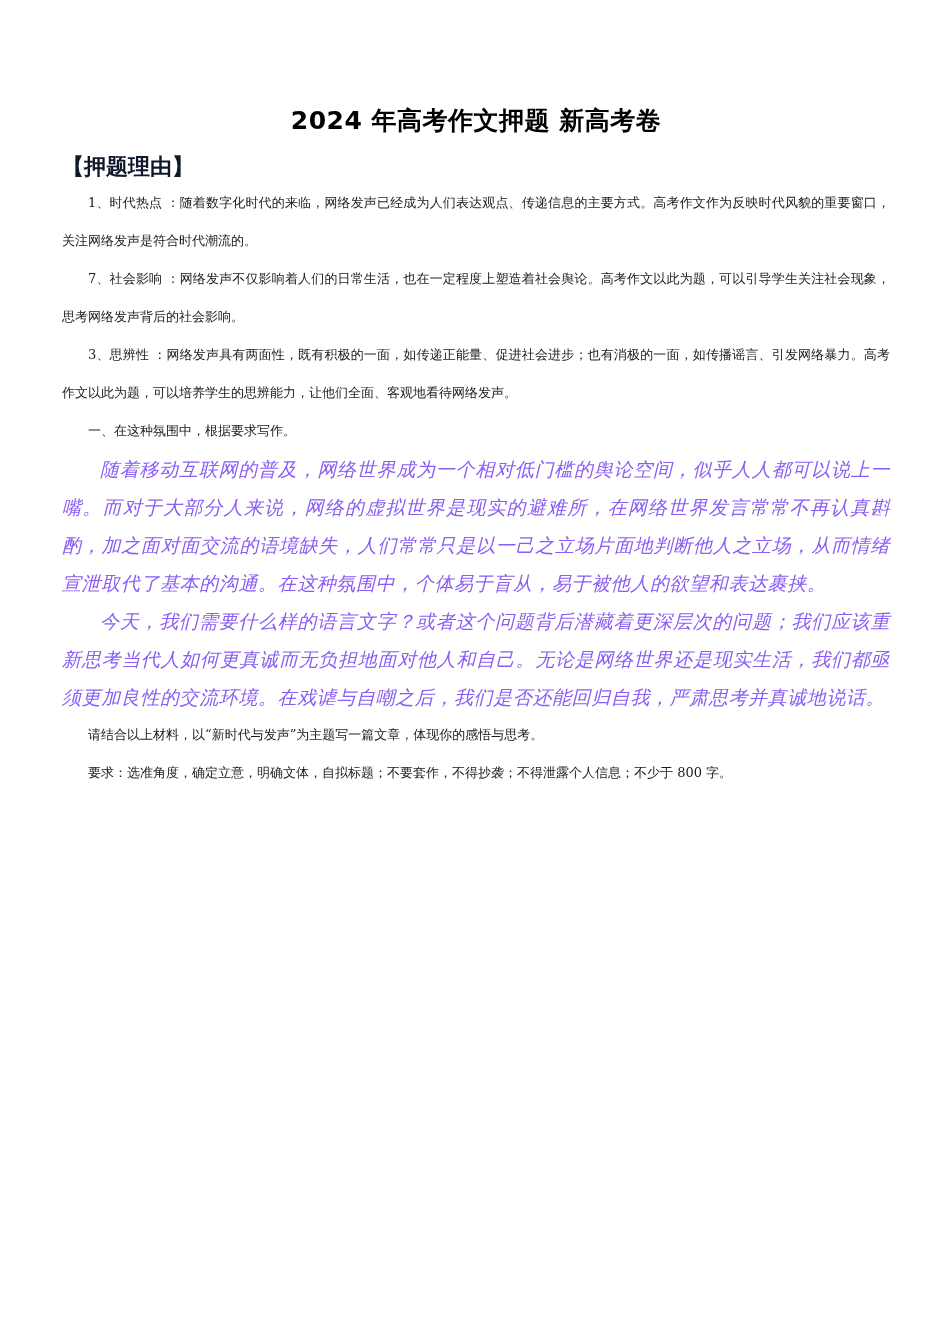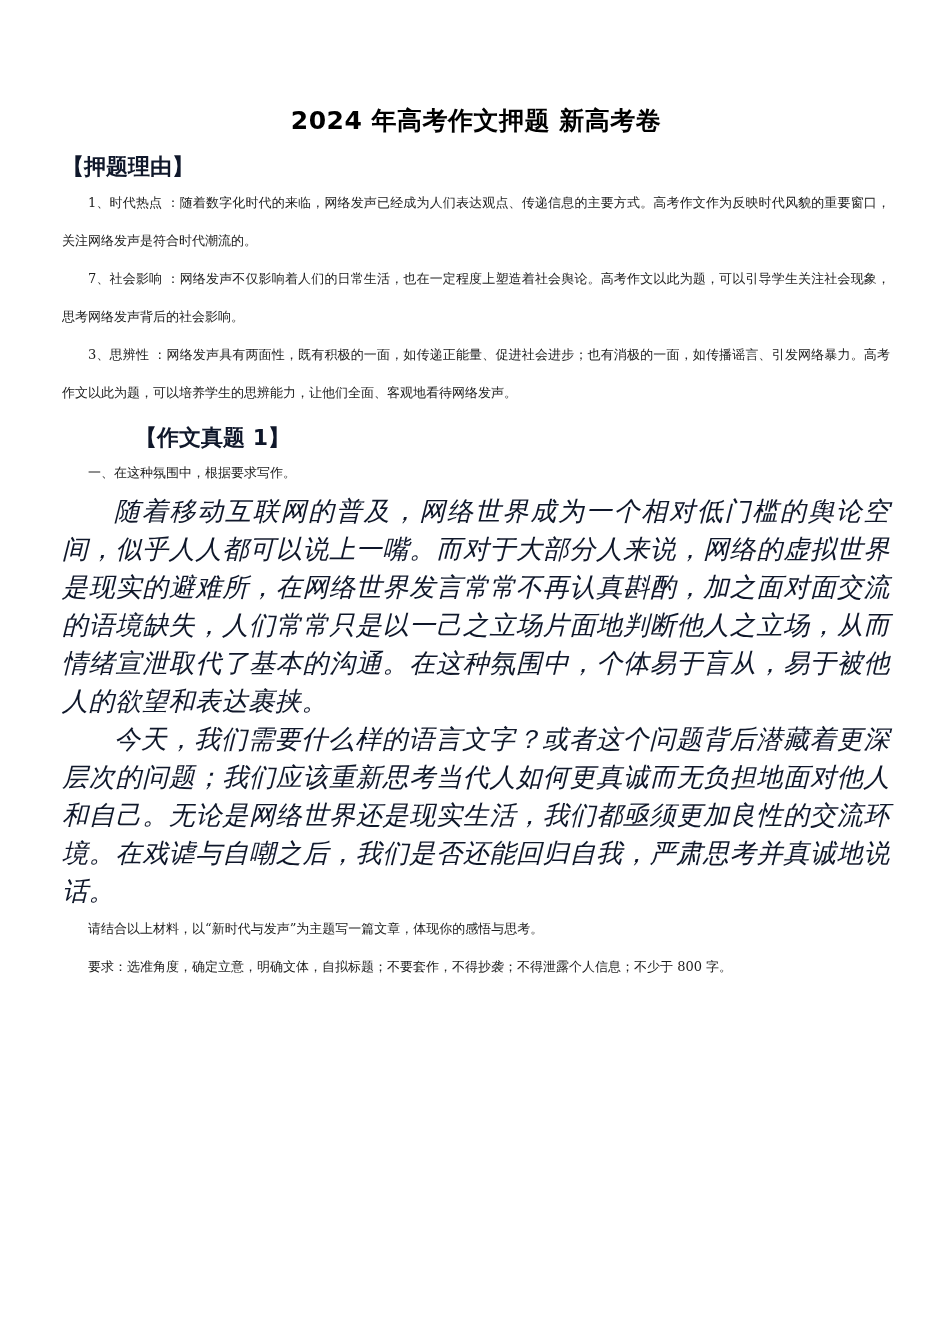--- a/index.html
+++ b/index.html
@@ -92,23 +92,23 @@
     text-justify: inter-ideograph;
     text-indent: 2em;
   }
 
   
   .para.tight { margin-top: 1px; }
 
   
   .material {
     font-family: "DejaVu Serif", "Liberation Serif", serif;
-    font-size: 26px;
+    font-size: 19px;
     font-style: italic;
-    color: #0f172a;
+    color: #8b5cf6;
     line-height: 38px;
     margin: 0;
     text-align: justify;
     text-justify: inter-ideograph;
     text-indent: 2em;
     letter-spacing: 0.6px;
   }
 </style>
 </head>
 <body>
@@ -123,21 +123,20 @@
     <div class="section-head top-gap">【押题理由】</div>
 
     <p class="para tight">1、时代热点 ：随着数字化时代的来临，网络发声已经成为人们表达观点、传递信息的主要方式。高考作文作为反映时代风貌的重要窗口，关注网络发声是符合时代潮流的。</p>
 
     <p class="para">7、社会影响 ：网络发声不仅影响着人们的日常生活，也在一定程度上塑造着社会舆论。高考作文以此为题，可以引导学生关注社会现象，思考网络发声背后的社会影响。</p>
 
     <p class="para">3、思辨性 ：网络发声具有两面性，既有积极的一面，如传递正能量、促进社会进步；也有消极的一面，如传播谣言、引发网络暴力。高考作文以此为题，可以培养学生的思辨能力，让他们全面、客观地看待网络发声。</p>
 
 
 
-    <div class="section-head indent-2 gap-before">【作文真题 1】</div>
 
     <p class="para">一、在这种氛围中，根据要求写作。</p>
 
     <p class="material">随着移动互联网的普及，网络世界成为一个相对低门槛的舆论空间，似乎人人都可以说上一嘴。而对于大部分人来说，网络的虚拟世界是现实的避难所，在网络世界发言常常不再认真斟酌，加之面对面交流的语境缺失，人们常常只是以一己之立场片面地判断他人之立场，从而情绪宣泄取代了基本的沟通。在这种氛围中，个体易于盲从，易于被他人的欲望和表达裹挟。</p>
 
     <p class="material">今天，我们需要什么样的语言文字？或者这个问题背后潜藏着更深层次的问题；我们应该重新思考当代人如何更真诚而无负担地面对他人和自己。无论是网络世界还是现实生活，我们都亟须更加良性的交流环境。在戏谑与自嘲之后，我们是否还能回归自我，严肃思考并真诚地说话。</p>
 
     <p class="para">请结合以上材料，以“新时代与发声”为主题写一篇文章，体现你的感悟与思考。</p>
 
     <p class="para">要求：选准角度，确定立意，明确文体，自拟标题；不要套作，不得抄袭；不得泄露个人信息；不少于 800 字。</p>

